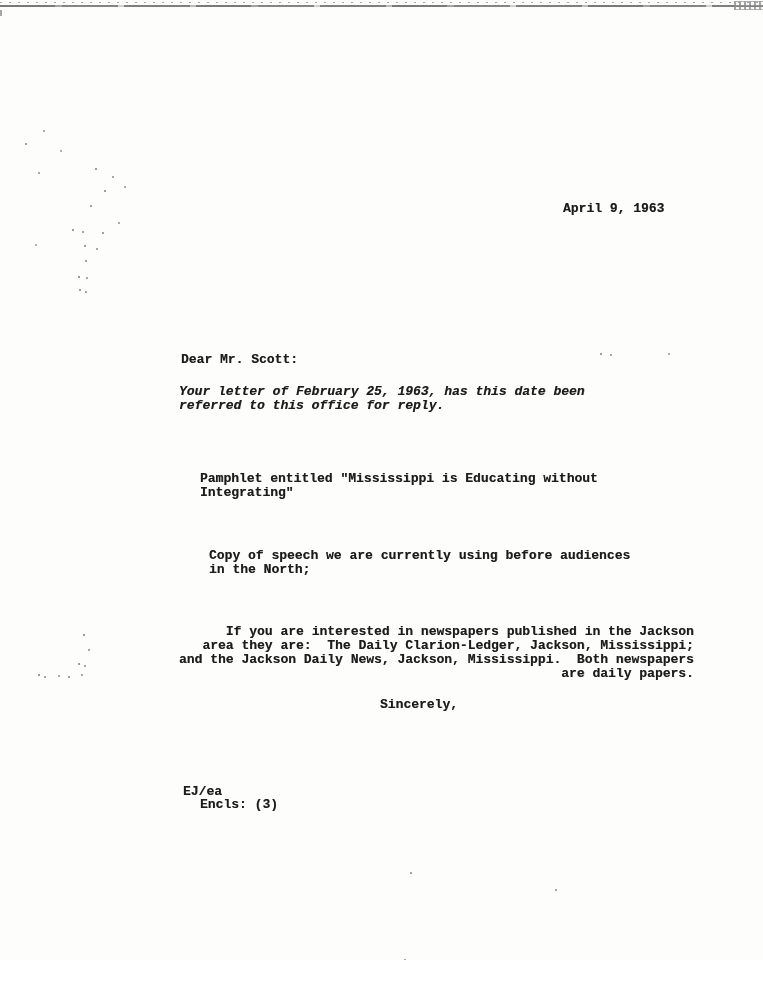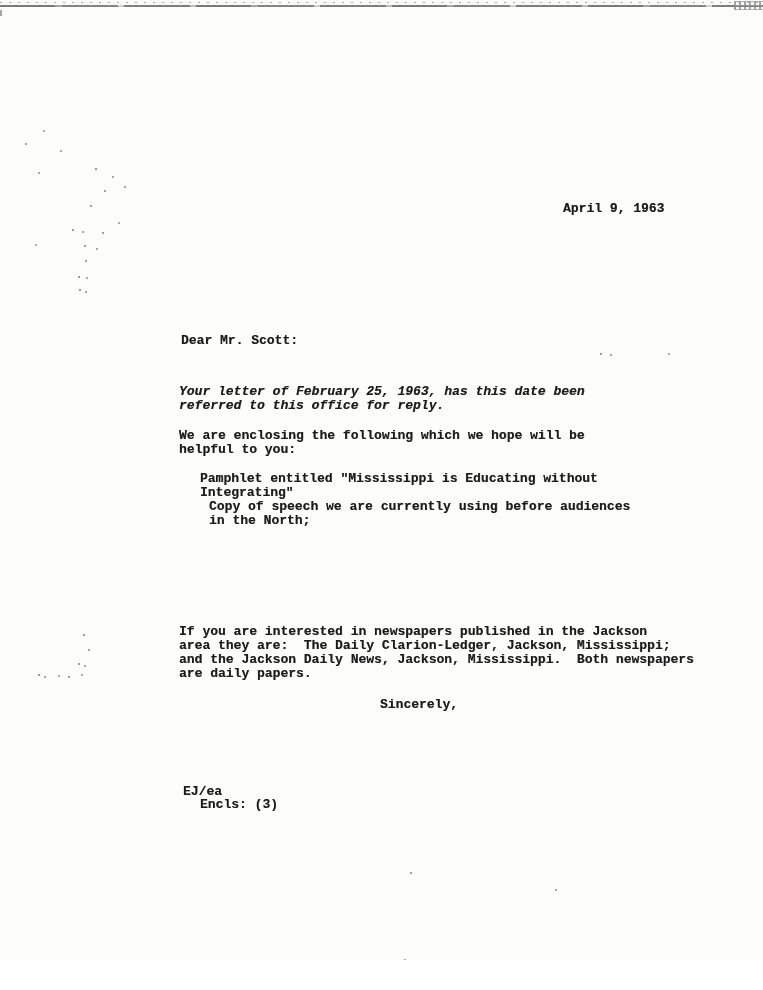--- a/index.html
+++ b/index.html
@@ -62,27 +62,27 @@
       600px 353px 0 #9e9e9e,610px 354px 0 #a6a6a6,668px 353px 0 #ababab,
       83px 634px 0 #9d9d9d, 88px 649px 0 #a5a5a5, 78px 663px 0 #9f9f9f,
       84px 665px 0 #a7a7a7, 38px 674px 0 #9b9b9b, 44px 676px 0 #a3a3a3,
       58px 675px 0 #ababab, 68px 676px 0 #a1a1a1, 81px 674px 0 #a9a9a9,
       410px 872px 0 #a2a2a2,555px 889px 0 #ababab,404px 959px 0 #a6a6a6,
       237px 976px 0 #5f5f5f,233px 978px 0 #9a9a9a,190px 988px 0 #9c9c9c;
   }
   
   .b-date      {top:202px;left:563px;}
   .b-recipient {top:290px;left:181px;}
-  .b-salutation{top:334px;left:181px;}
+  .b-salutation{top:353px;left:181px;}
   .b-p1        {top:385px;left:179px;font-style:italic;}
   .b-p2        {top:429px;left:179px;}
   .b-item1     {top:472px;left:200px;}
-  .b-item2     {top:500px;left:209px;}
+  .b-item2     {top:549px;left:209px;}
   .b-item3     {top:563px;left:201px;}
-  .b-p3        {top:625px;left:179px;}
+  .b-p3        {top:625px;left:179px;text-align:right;}
   .b-valediction{top:698px;left:380px;}
   .b-signature {top:755px;left:380px;}
   .b-encls     {top:798px;left:200px;}
   .b-initials  {top:785px;left:183px;}
 </style>
 </head>
 <body>
 
 <div class="page">
 
@@ -92,22 +92,20 @@
   <div class="edge-tick"></div>
   <div class="speckles"></div>
 
   <div class="txt b-date">April 9, 1963</div>
 
 
   <div class="txt b-salutation">Dear Mr. Scott:</div>
 
   <div class="txt b-p1">Your letter of February 25, 1963, has this date been
 referred to this office for reply.</div>
-  <div class="txt b-p2">We are enclosing the following which we hope will be
-helpful to you:</div>
 
   <div class="txt b-item1">Pamphlet entitled "Mississippi is Educating without
 Integrating"</div>
   <div class="txt b-item2">Copy of speech we are currently using before audiences
 in the North;</div>
 
   <div class="txt b-p3">If you are interested in newspapers published in the Jackson
 area they are:  The Daily Clarion-Ledger, Jackson, Mississippi;
 and the Jackson Daily News, Jackson, Mississippi.  Both newspapers
 are daily papers.</div>

